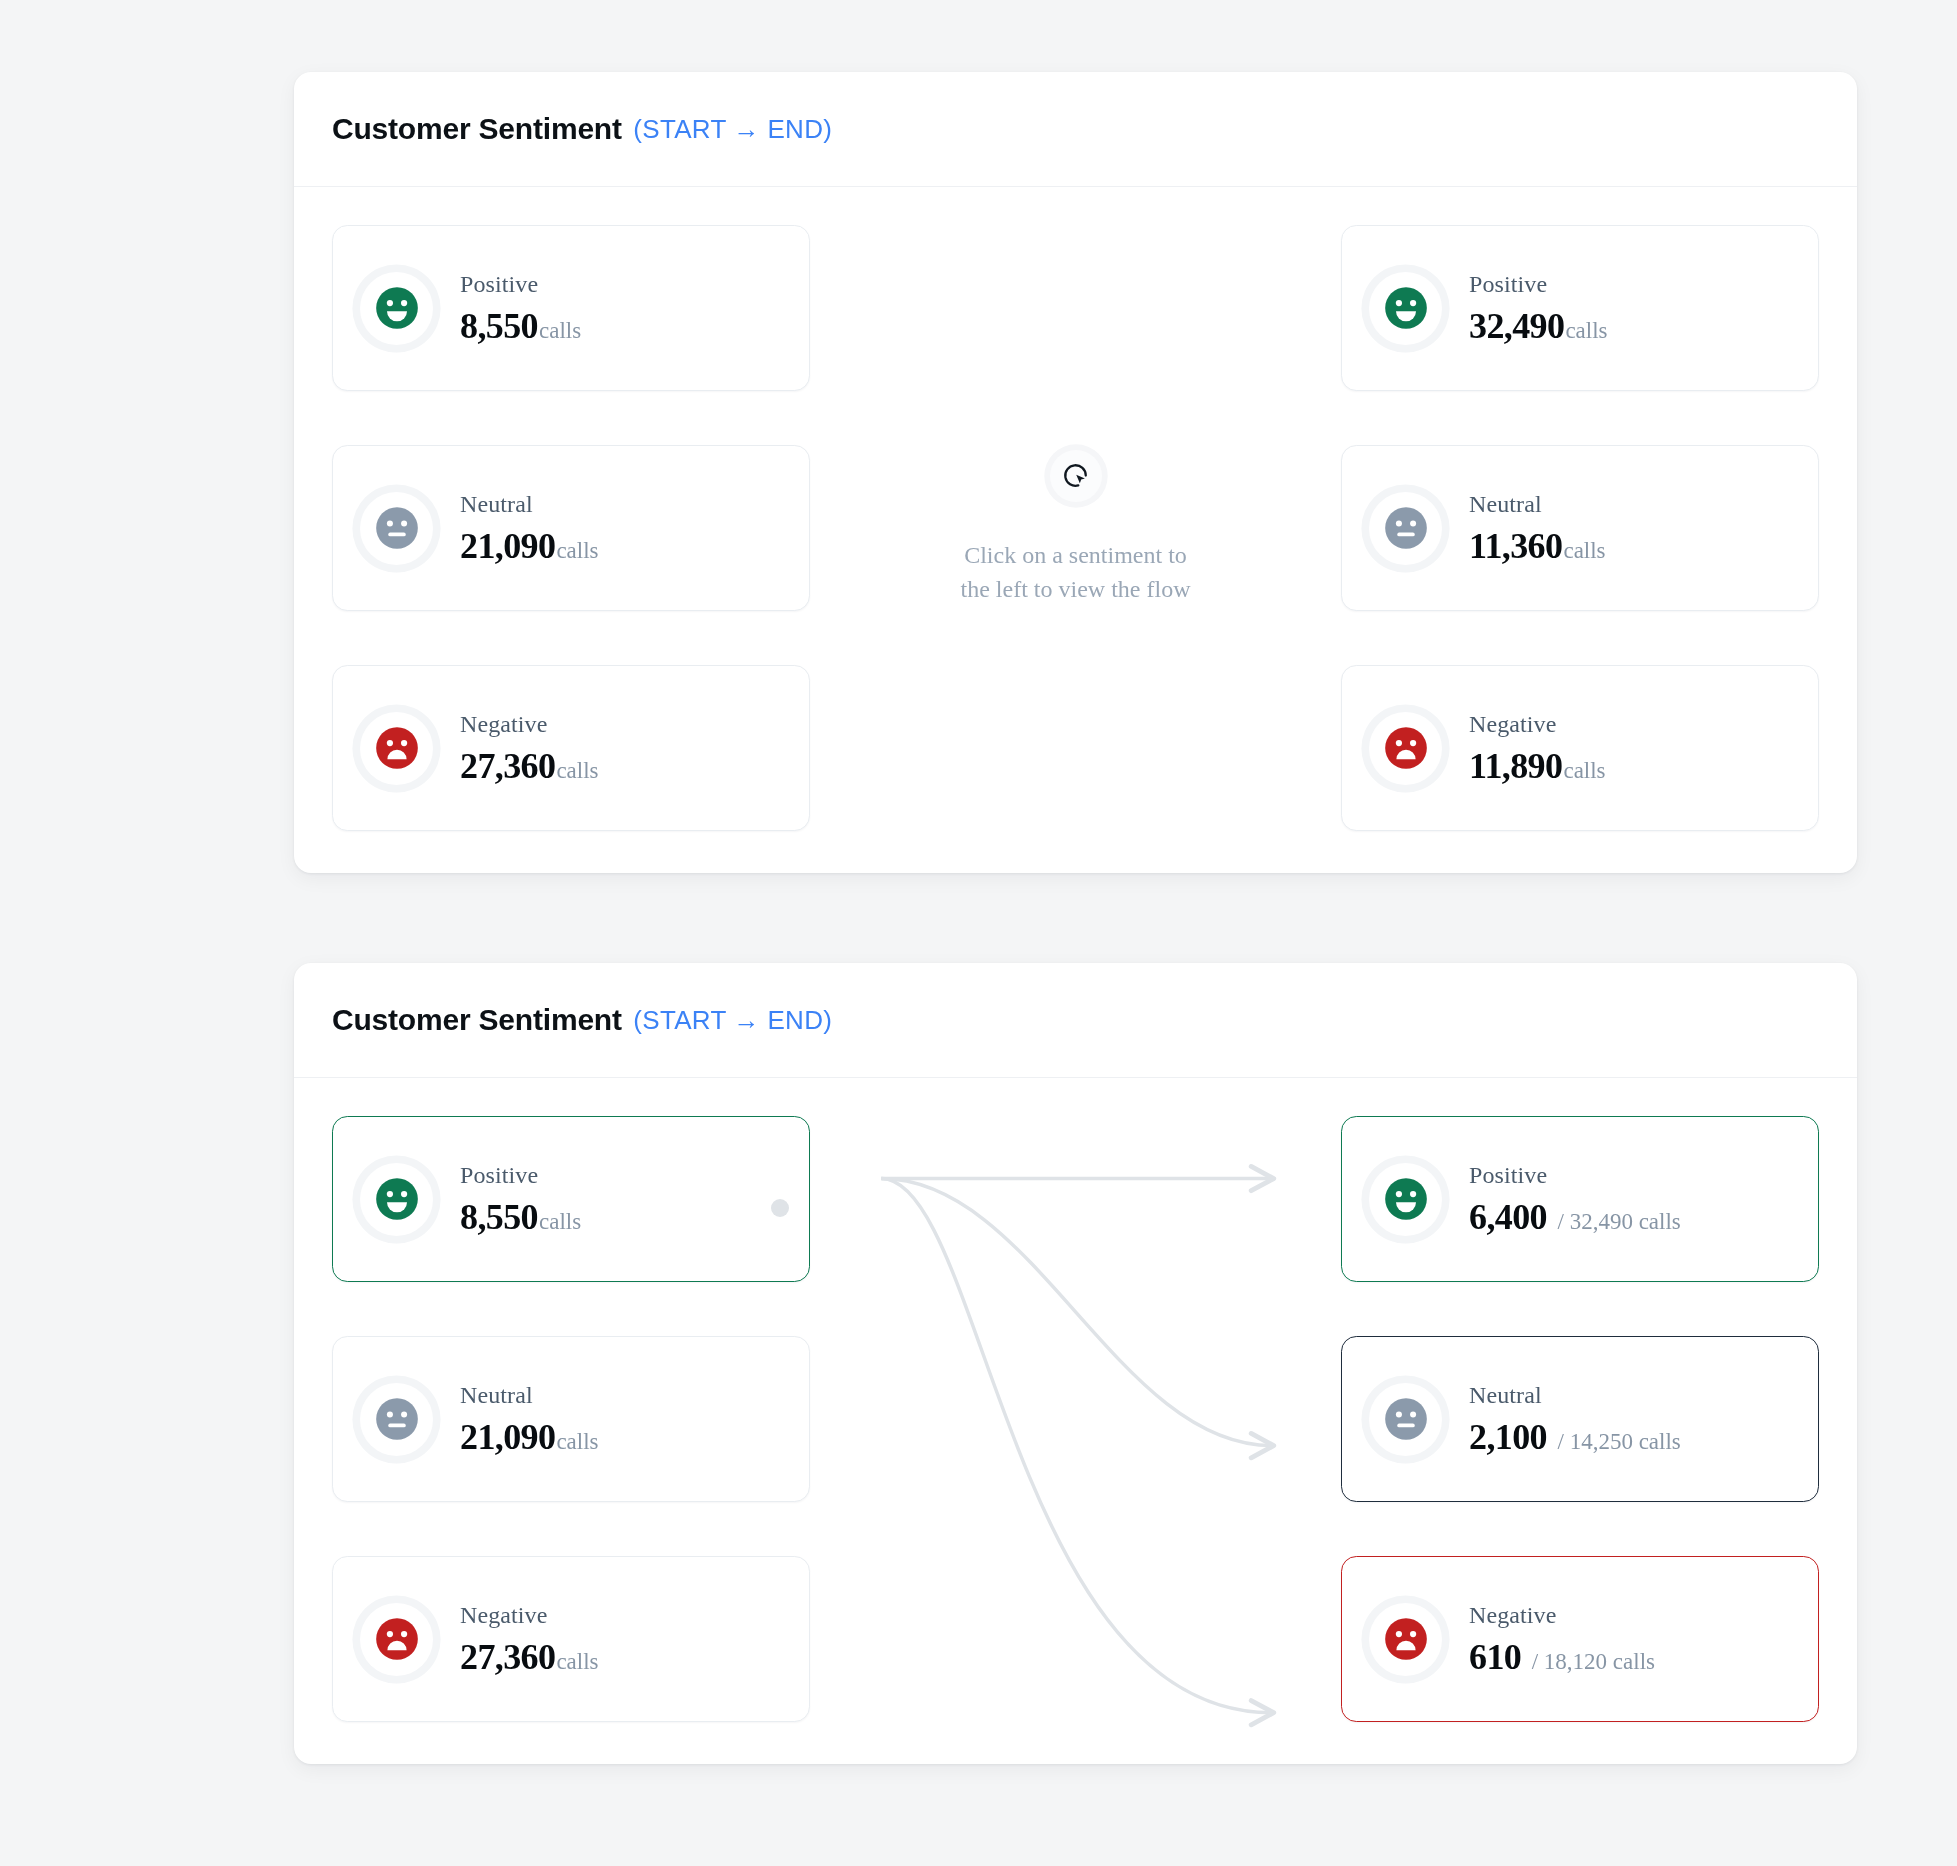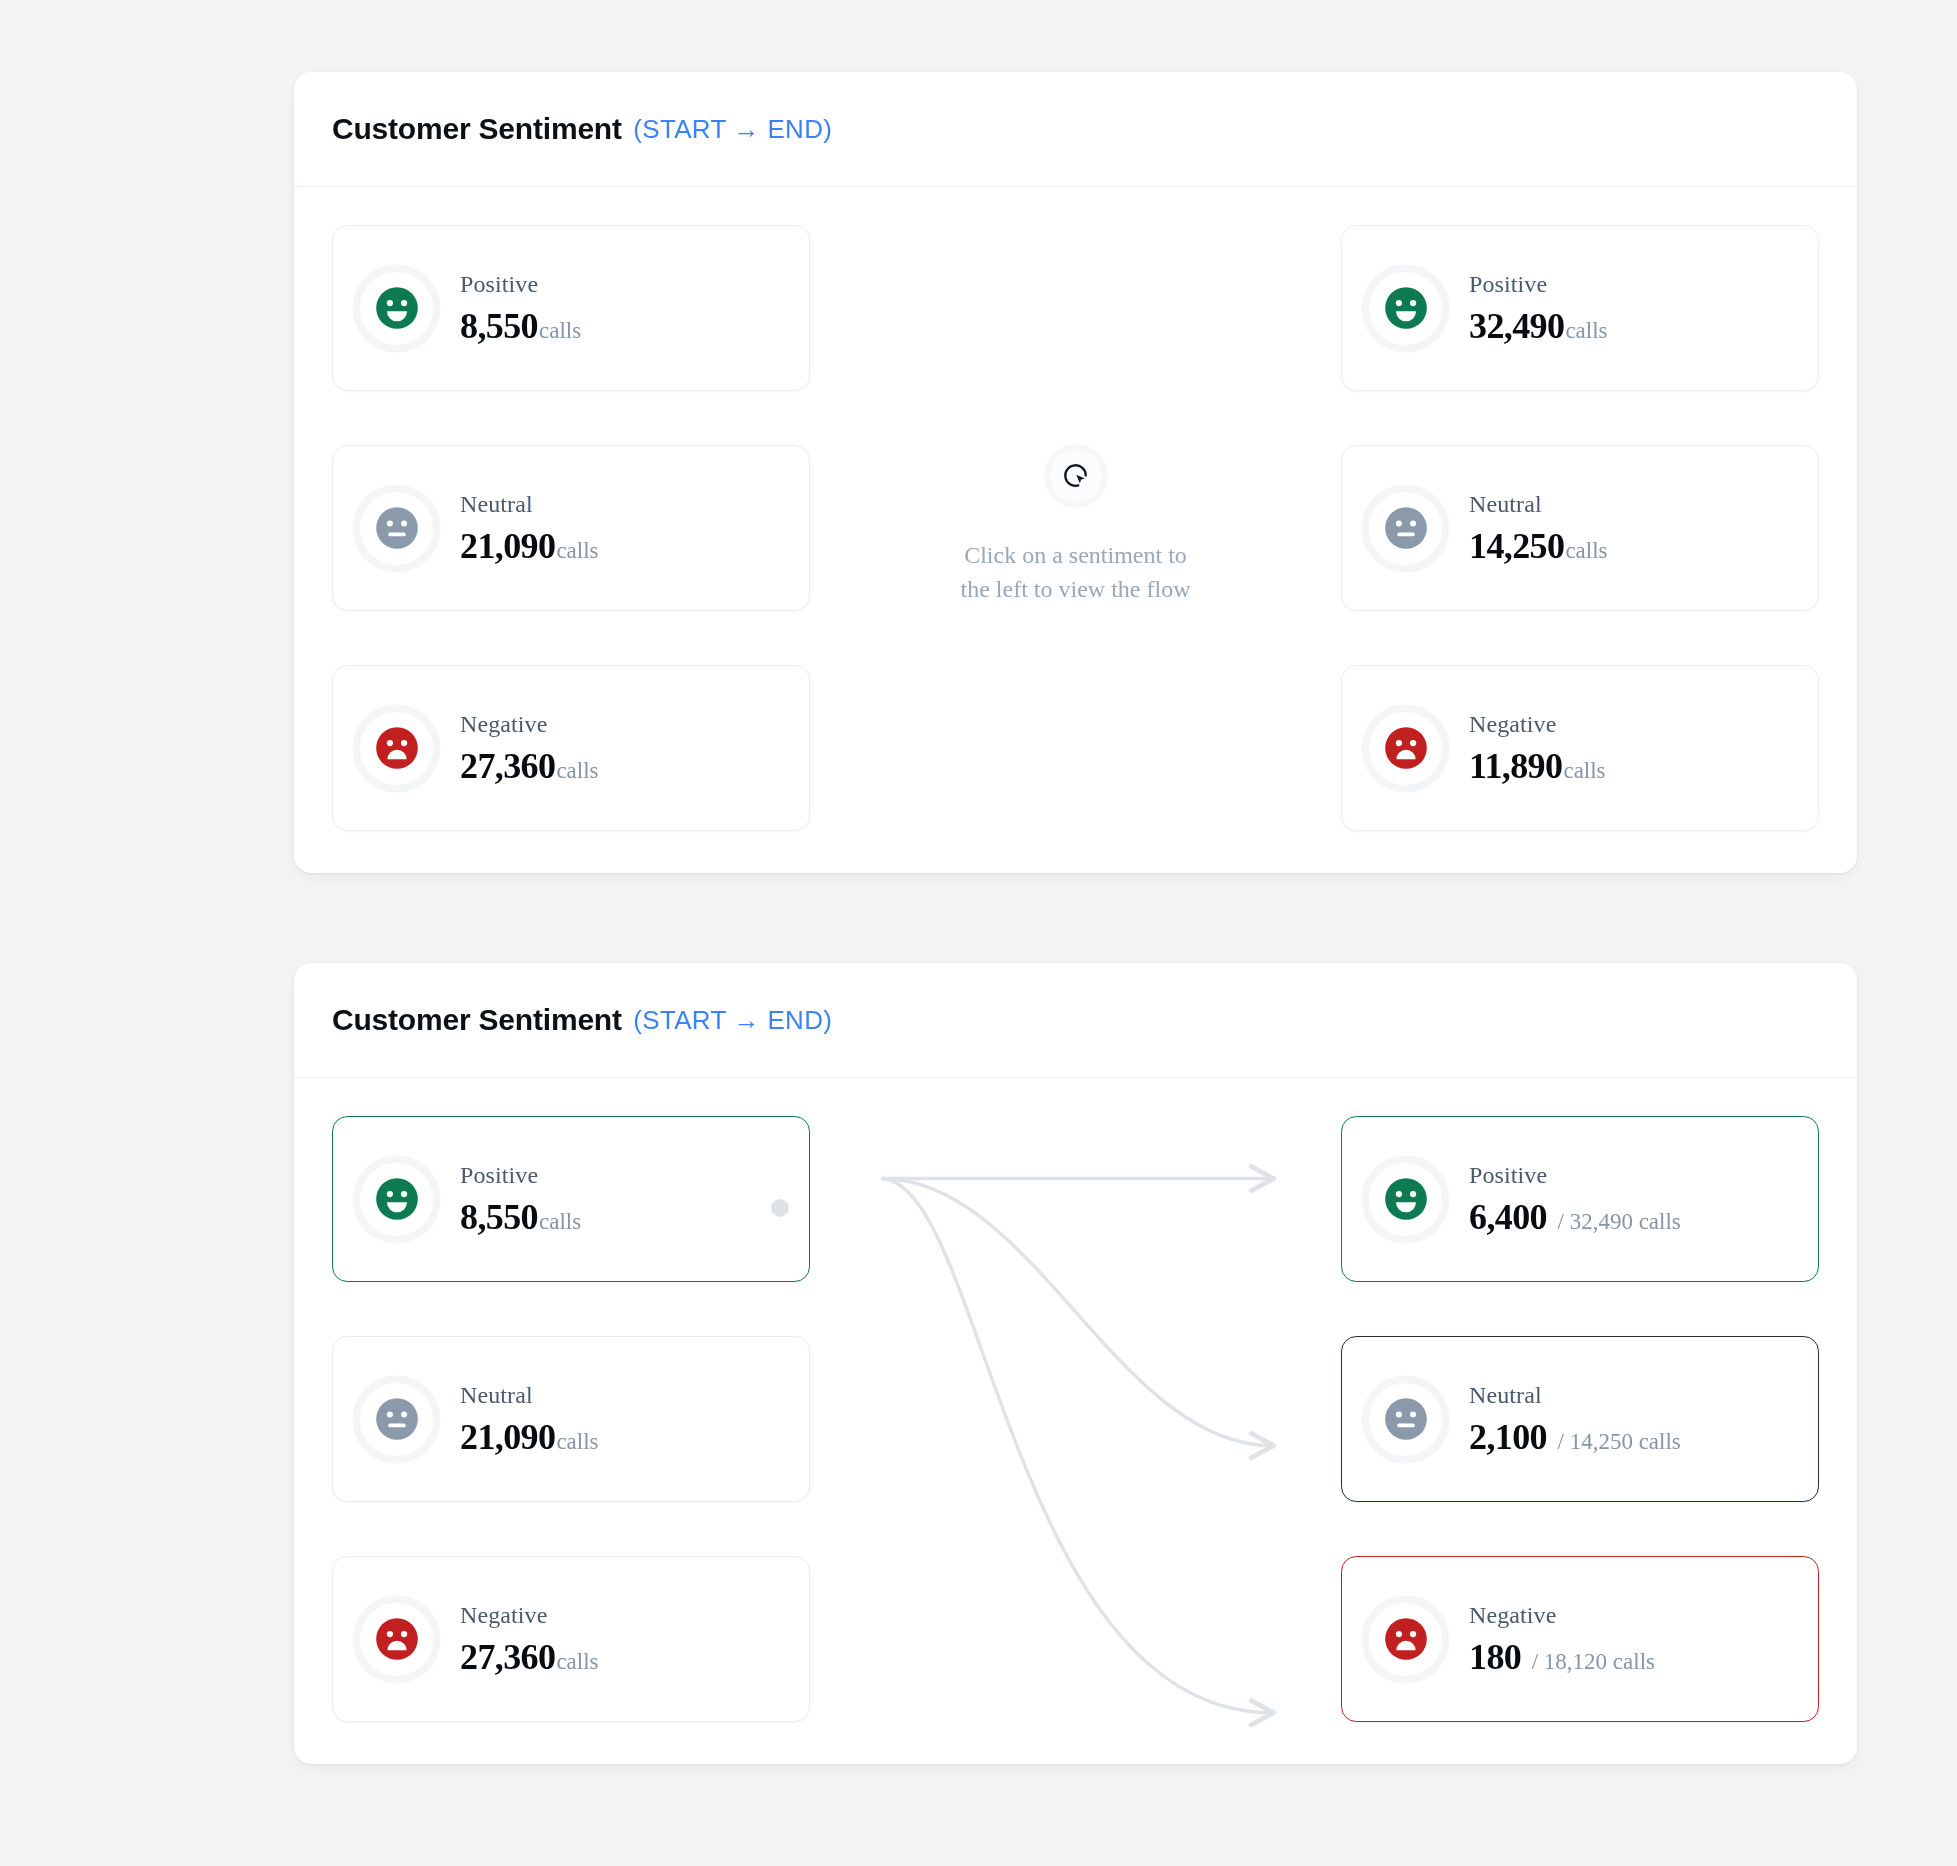--- a/index.html
+++ b/index.html
@@ -248,21 +248,21 @@
             <svg class="face" viewBox="0 0 24 24">
               <circle cx="12" cy="12" r="10" fill="#8b9aab"></circle>
               <circle cx="8.6" cy="9.8" r="1.45" fill="#fff"></circle>
               <circle cx="15.4" cy="9.8" r="1.45" fill="#fff"></circle>
               <rect x="7.8" y="14.2" width="8.4" height="1.8" rx=".9" fill="#fff"></rect>
             </svg>
           </div>
           <div class="scard-text">
             <span class="scard-label">Neutral</span>
             <span class="scard-valrow">
-              <span class="scard-value">14,250</span>
+              <span class="scard-value">11,360</span>
               <span class="scard-unit">calls</span>
             </span>
           </div>
         </div>
 
         <div class="col-left scard">
           <div class="avatar">
             <svg class="face" viewBox="0 0 24 24">
               <circle cx="12" cy="12" r="10" fill="#c22020"></circle>
               <circle cx="8.6" cy="9.6" r="1.5" fill="#fff"></circle>
@@ -418,21 +418,21 @@
             <svg class="face" viewBox="0 0 24 24">
               <circle cx="12" cy="12" r="10" fill="#c22020"></circle>
               <circle cx="8.6" cy="9.6" r="1.5" fill="#fff"></circle>
               <circle cx="15.4" cy="9.6" r="1.5" fill="#fff"></circle>
               <path d="M7.4 17.4h9.2a4.6 4.6 0 0 0-9.2 0z" fill="#fff"></path>
             </svg>
           </div>
           <div class="scard-text">
             <span class="scard-label">Negative</span>
             <span class="scard-valrow">
-              <span class="scard-value">180</span>
+              <span class="scard-value">610</span>
               <span class="scard-total">/ 18,120 calls</span>
             </span>
           </div>
         </div>
 
       </div>
     </div>
   </section>
 
 </div>

